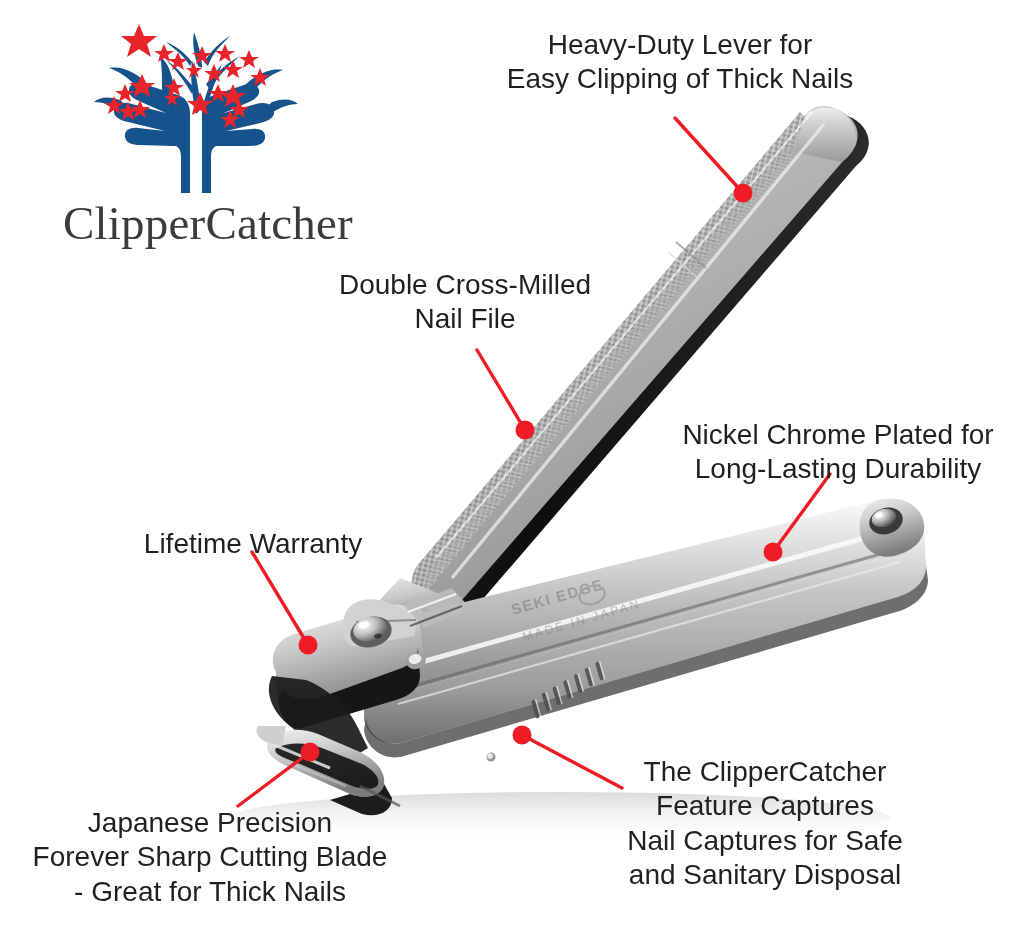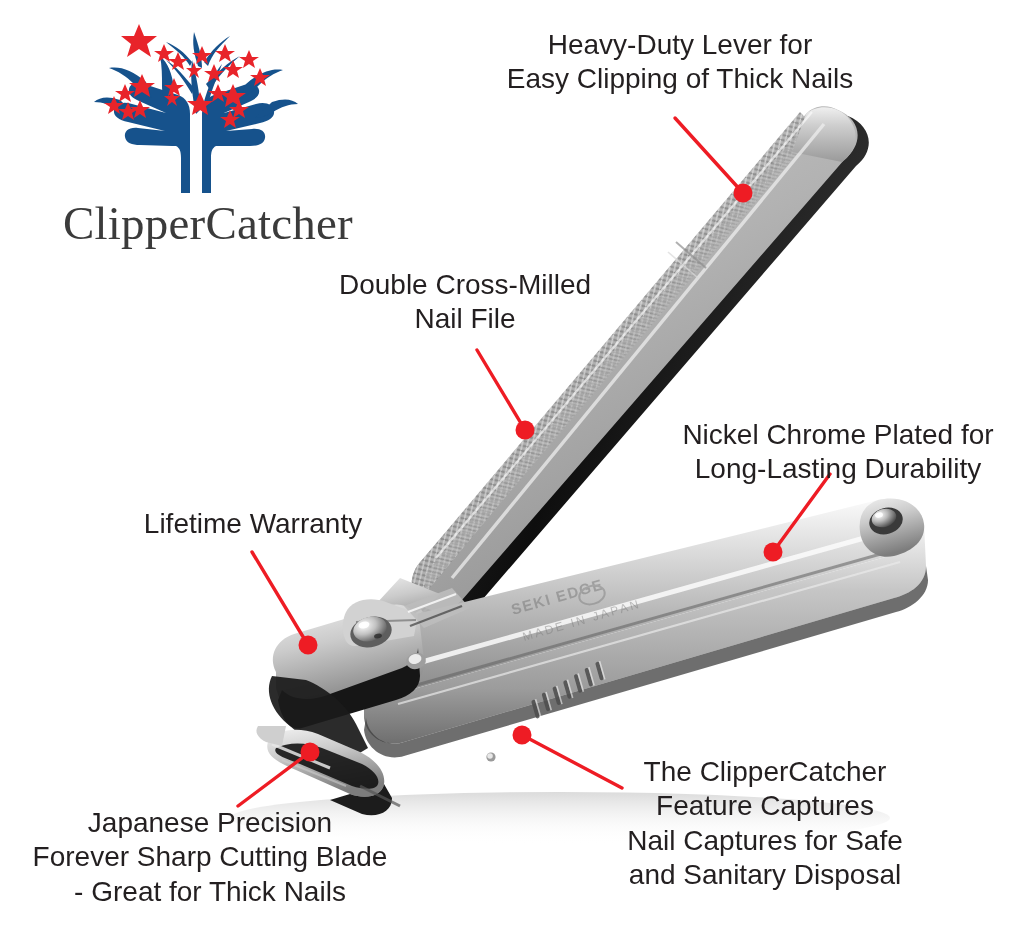--- a/index.html
+++ b/index.html
@@ -53,21 +53,21 @@
     font-size: 28px;
     line-height: 1.23;
     text-align: center;
     white-space: nowrap;
   }
   .callout .ln { display: block; }
 
   #callout-lever      { left: 500px; top: 28px;  width: 360px; }
   #callout-file       { left: 330px; top: 268px; width: 270px; }
   #callout-nickel     { left: 668px; top: 418px; width: 340px; }
-  #callout-warranty   { left: 128px; top: 507px; width: 250px; }
+  #callout-warranty   { left: 128px; top: 527px; width: 250px; }
   #callout-blade      { left: 10px;  top: 806px; width: 400px; }
   #callout-catcher    { left: 620px; top: 755px; width: 290px; }
 
   
   #product-svg, #leaders-svg {
     position: absolute;
     left: 0; top: 0;
     width: 1024px;
     height: 926px;
   }

